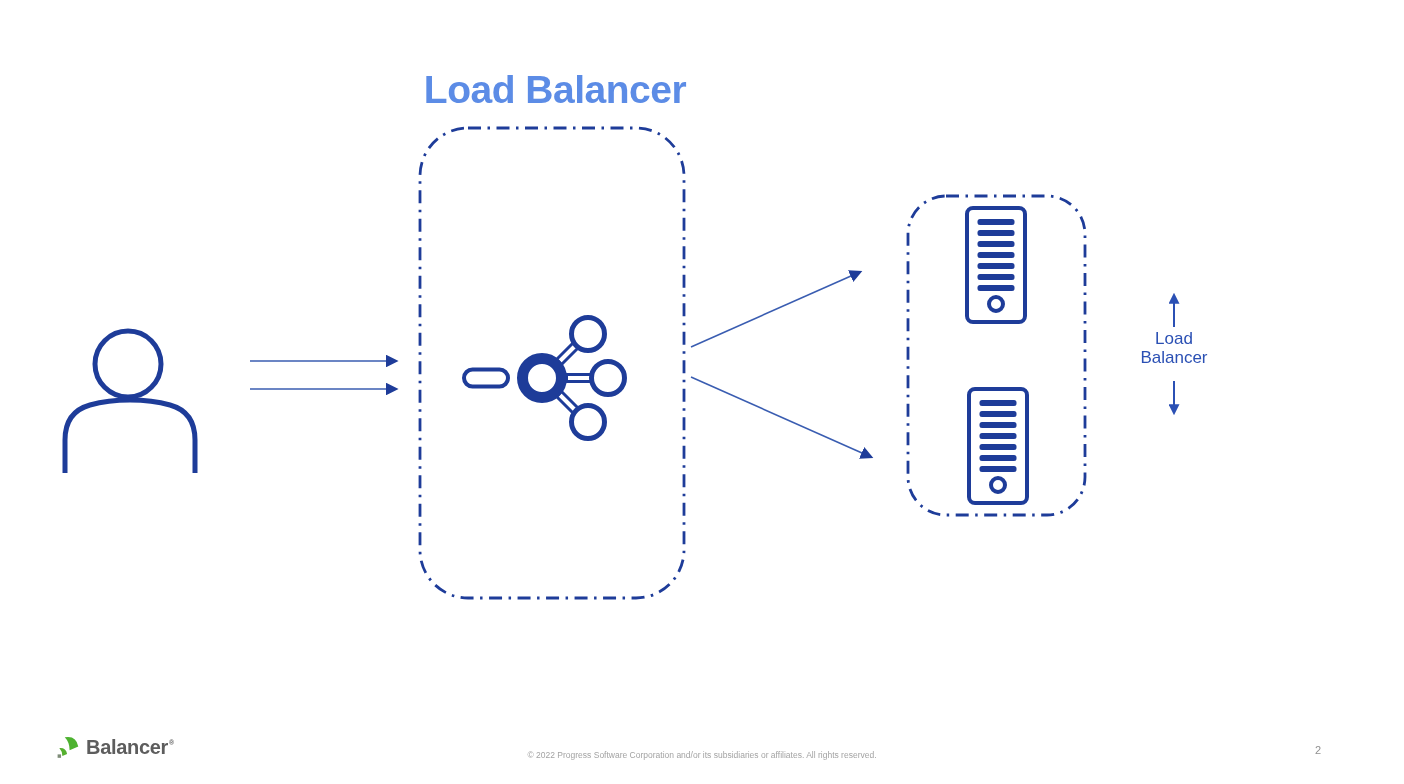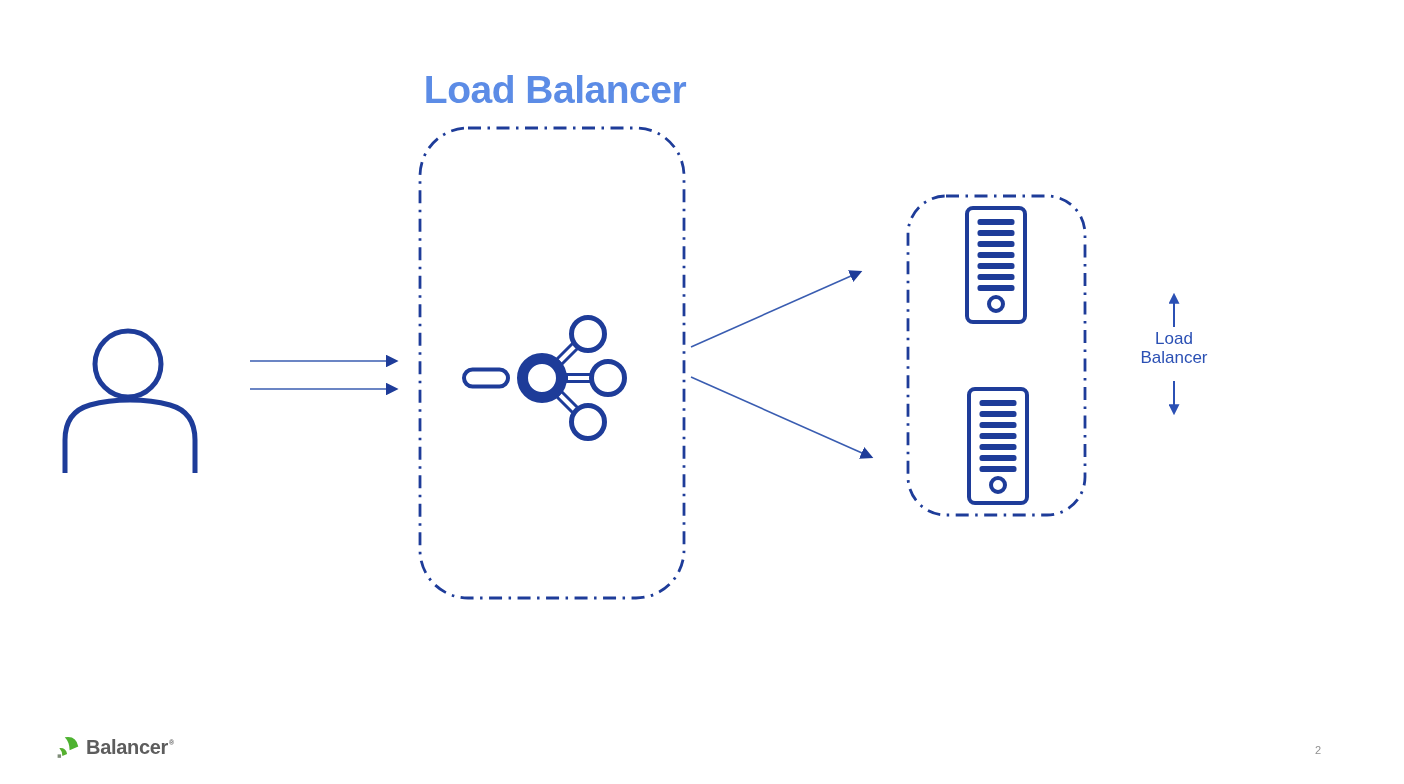--- a/index.html
+++ b/index.html
@@ -143,16 +143,17 @@
 
   <div class="footer-logo">
     <svg width="26" height="26" viewBox="0 0 24 24">
       <path d="M9 3 Q19.5 1 21.5 11.5 L13.5 15 Q13.5 7.5 9 3 Z" fill="var(--c-logo_green,#4db230)"></path>
       <path d="M4 13 Q10 12.4 11.2 18.4 L6.8 20.4 Q6.6 15.8 4 13 Z" fill="var(--c-logo_green2,#55b02f)"></path>
       <rect x="2.4" y="18.8" width="3.2" height="3.2" fill="var(--c-logo_gray_green,#7e8c78)"></rect>
     </svg>
     <span class="logo-text"><span>Balancer</span><span class="logo-mark">®</span></span>
   </div>
 
+  <div class="copyright">© 2022 Progress Software Corporation and/or its subsidiaries or affiliates. All rights reserved.</div>
 
   <div class="page-number">2</div>
 
 </div>
 
 </body></html>

